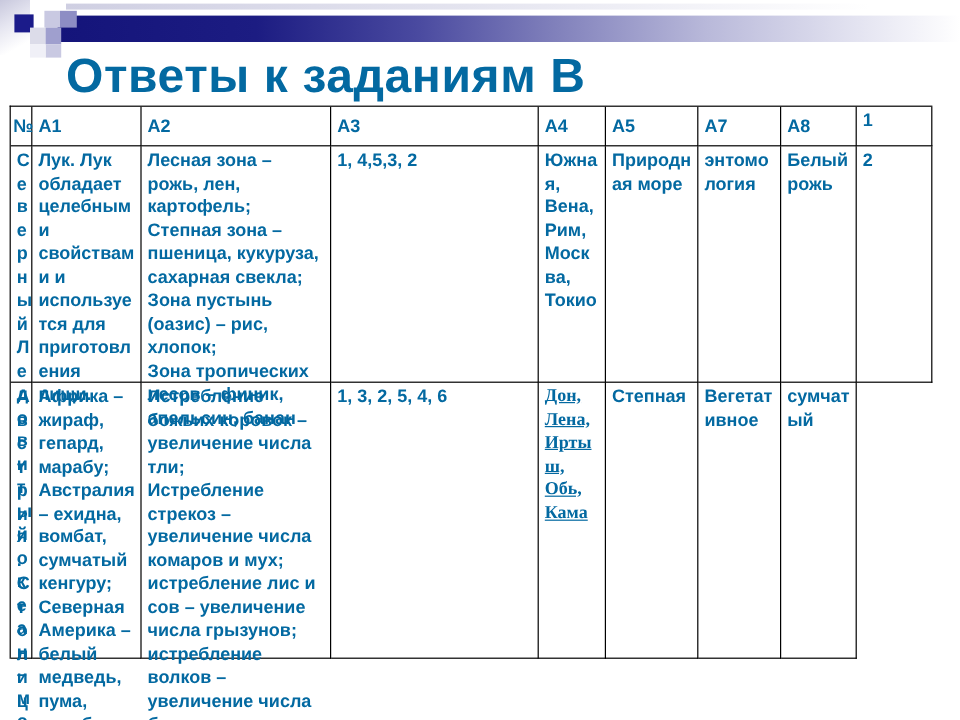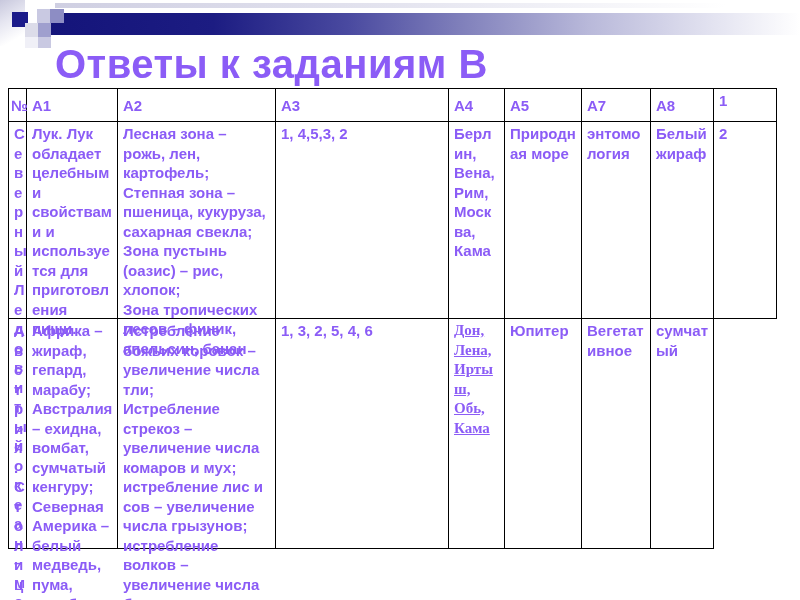--- a/index.html
+++ b/index.html
@@ -1,18 +1,18 @@
 <!DOCTYPE html>
 <html><head>
 <meta charset="utf-8">
 <style>
   html,body{margin:0;padding:0;background:#fff;}
   .slide{
     position:relative;width:800px;height:600px;background:#ffffff;
-    font-family:"Liberation Sans",sans-serif;color:#8b5cf6;overflow:hidden;
+    font-family:"Liberation Sans",sans-serif;color:#0369a1;overflow:hidden;
   }
   
   .strip-left{position:absolute;left:0;top:0;width:25px;height:46px;
     background:linear-gradient(150deg,#c8c8dd 0%,#e6e6f1 40%,#ffffff 80%);}
   .topline{position:absolute;left:55px;top:3px;width:745px;height:5px;
     background:linear-gradient(to right,#cfcfe2 0%,#e4e4ef 45%,#ffffff 90%);}
   .bar{position:absolute;left:48px;top:13px;width:752px;height:22px;
     background:linear-gradient(to right,#14147a 0%,#1c1c82 22%,#4a4aa0 40%,#8080bb 55%,#b9b9da 72%,#e2e2f0 88%,#ffffff 100%);}
   .sq{position:absolute;}
   .sq1{left:12px;top:12px;width:16px;height:15px;background:#1b1b8a;}
@@ -78,34 +78,34 @@
     <div class="cell">1</div>
     <div class="cell">Северный Ледовитый океан – море Лаптевых, Карское, Баренцево;
 Тихий океан – Японское, Охотское;
 Атлантический океан – Балтийское, Черное.</div>
     <div class="cell">Лук. Лук обладает целебными свойствами и используется для приготовления пищи.</div>
     <div class="cell">Лесная зона – рожь, лен, картофель;
 Степная зона – пшеница, кукуруза, сахарная свекла;
 Зона пустынь (оазис) – рис, хлопок;
 Зона тропических лесов – финик, апельсин, банан</div>
     <div class="cell">1, 4,5,3, 2</div>
-    <div class="cell">Берлин, Вена, Рим, Москва, Кама</div>
+    <div class="cell">Южная, Вена, Рим, Москва, Токио</div>
     <div class="cell">Природная море</div>
     <div class="cell">энтомология</div>
-    <div class="cell">Белый жираф</div>
+    <div class="cell">Белый рожь</div>
 
     <div class="cell">2</div>
     <div class="cell">Австрия. Столица этой страны – город Вена.</div>
     <div class="cell">Африка – жираф, гепард, марабу;
 Австралия – ехидна, вомбат, сумчатый кенгуру; Северная Америка – белый медведь, пума, овцебык;
 Южная Америка – ягуар, страус – нанду, колибри</div>
     <div class="cell">Истребление божьих коровок – увеличение числа тли;
 Истребление стрекоз – увеличение числа комаров и мух;
 истребление лис и сов – увеличение числа грызунов;
 истребление волков – увеличение числа больных животных</div>
     <div class="cell">1, 3, 2, 5, 4, 6</div>
     <div class="cell serif">Дон, Лена, Иртыш, Обь, Кама</div>
-    <div class="cell">Юпитер</div>
+    <div class="cell">Степная</div>
     <div class="cell">Вегетативное</div>
     <div class="cell">сумчатый</div>
   </div>
 
 </div>
 
 </body></html>

